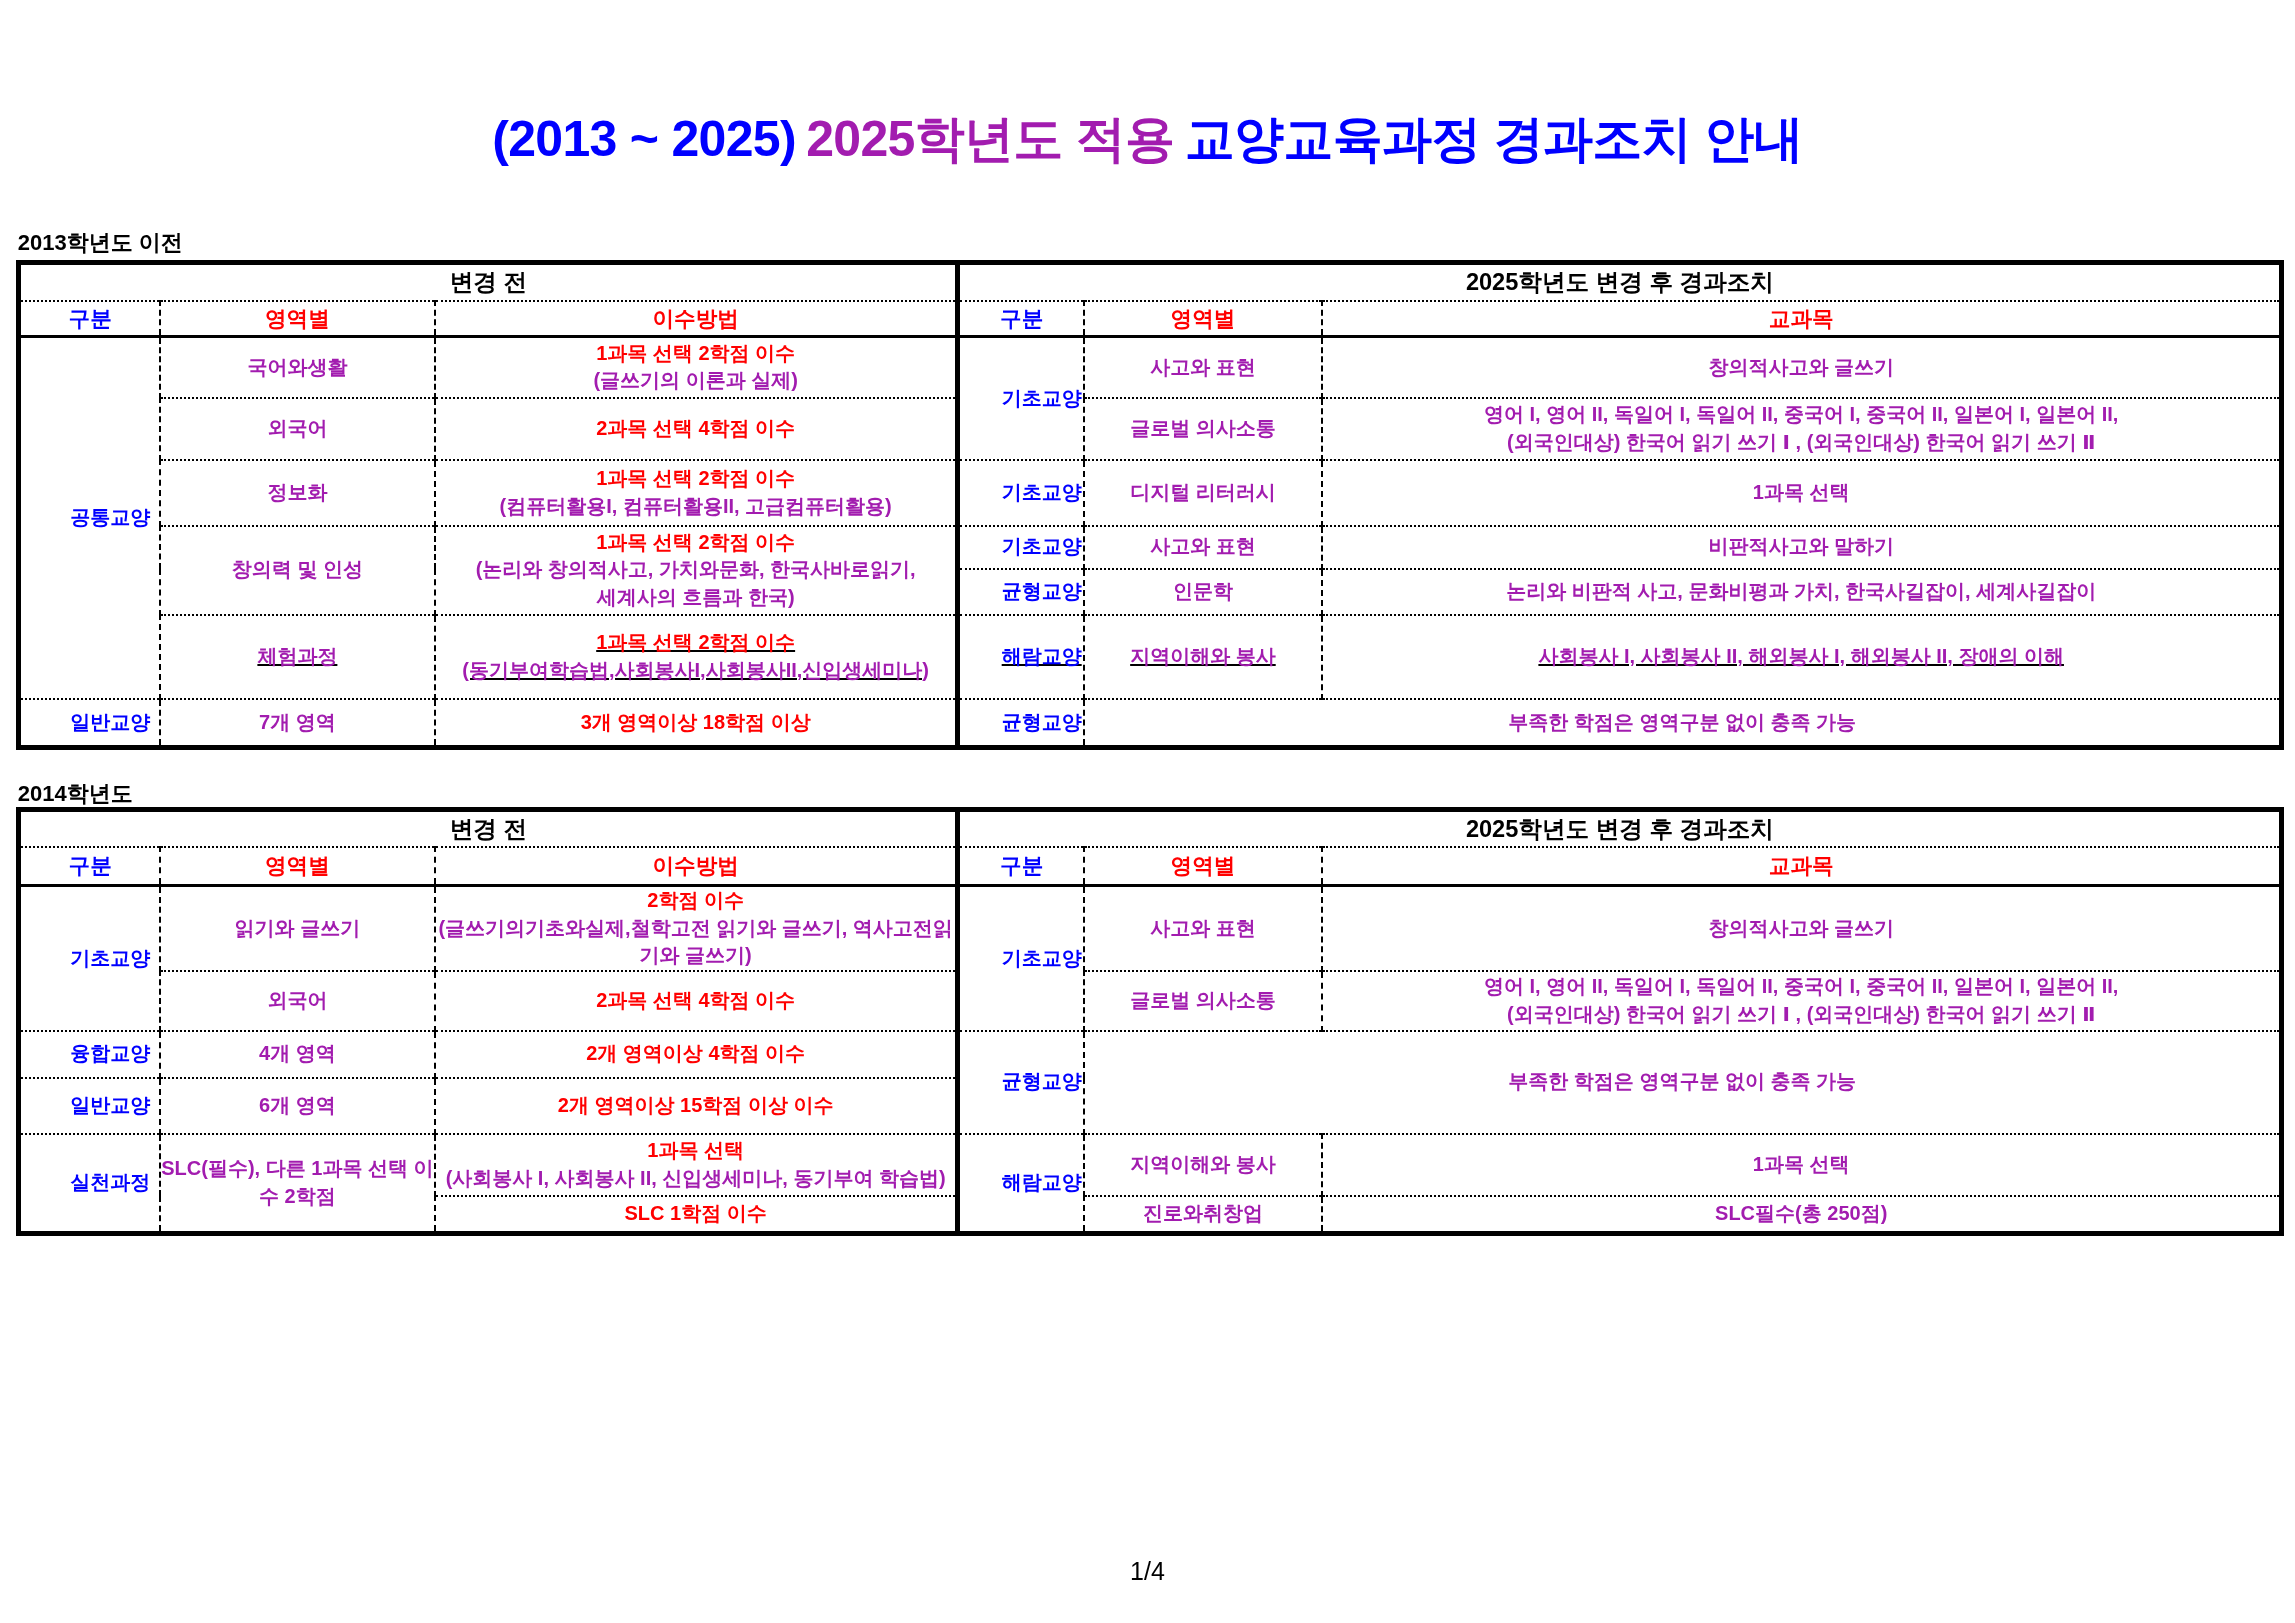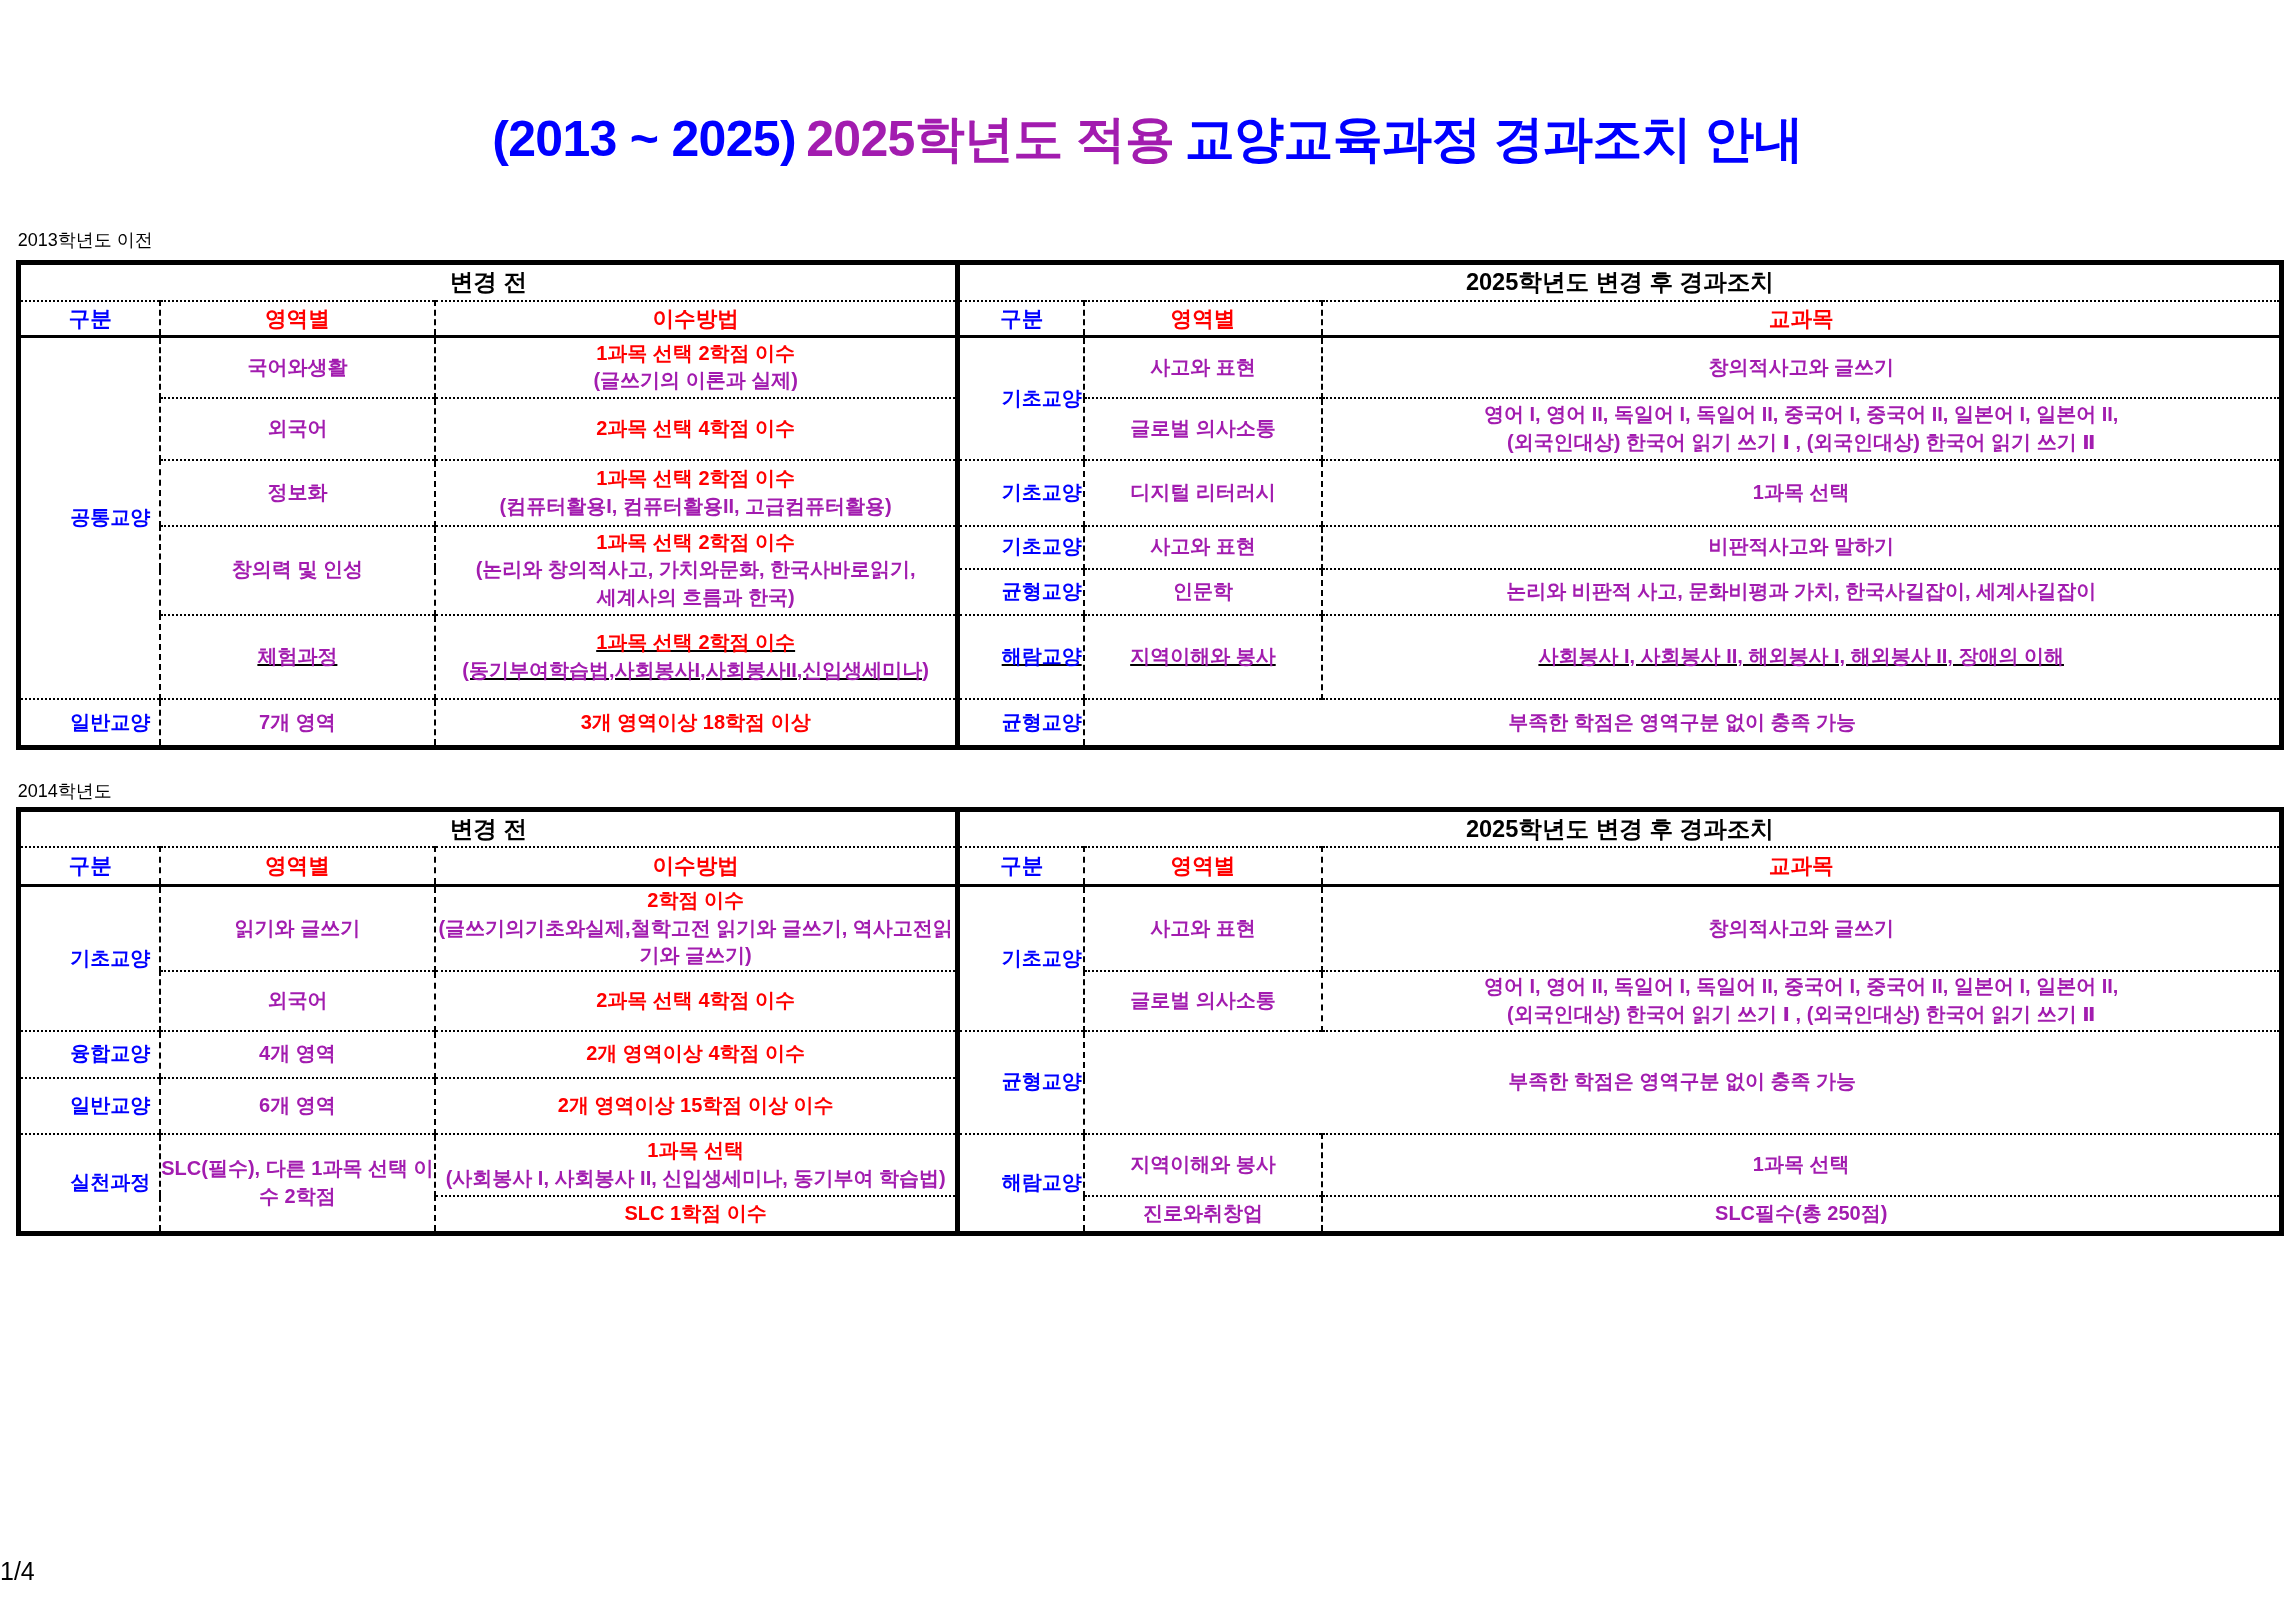--- a/index.html
+++ b/index.html
@@ -13,21 +13,21 @@
   .black{ color:#a21caf; }
 
   .title {
     position:absolute; top:106px; left:0; width:100%;
     text-align:center; font-size:50px; font-weight:bold; letter-spacing:-0.7px;
     white-space:nowrap;
   }
   .title span { padding:0 5.2px; }
 
   .section-label {
-    position:absolute; left:17.7px; font-size:18px; font-weight:normal;
+    position:absolute; left:17.7px; font-size:22px; font-weight:bold;
   }
   .tbl-wrap { position:absolute; left:16.4px; }
 
   table.grid {
     border-collapse:collapse; table-layout:fixed; width:2263px;
     border:5.9px solid #000; font-weight:bold;
   }
   .grid th, .grid td {
     vertical-align:middle; text-align:center; font-weight:bold;
     overflow:hidden; padding:0;
@@ -36,21 +36,21 @@
   .grid th.h2 { font-size:21.6px; border-bottom:3.9px solid #000; }
   .grid td    { font-size:20px; border-bottom:2.6px dotted #000; }
   .dash-r { border-right:2px dashed #000; }
   .mid-r  { border-right:5.2px solid #000; }
   .edge-r { border-right:0; }
   .left { text-align:left; padding-left:13px; padding-right:9.2px; }
   .ln { line-height:27.5px; }
 
   .footer {
     position:absolute; top:1557px; left:0; width:100%;
-    text-align:left; font-size:25px; font-weight:normal; color:#000;
+    text-align:center; font-size:25px; font-weight:normal; color:#000;
   }
 </style>
 </head>
 <body>
 
 <h1 class="title"><span class="blue">(2013 ~ 2025)</span><span class="black">2025학년도 적용</span><span class="blue">교양교육과정 경과조치 안내</span></h1>
 
 <div class="section-label" style="top:228px">2013학년도 이전</div>
 <div class="tbl-wrap" style="top:260px" id="table-0">
     <table class="grid">

